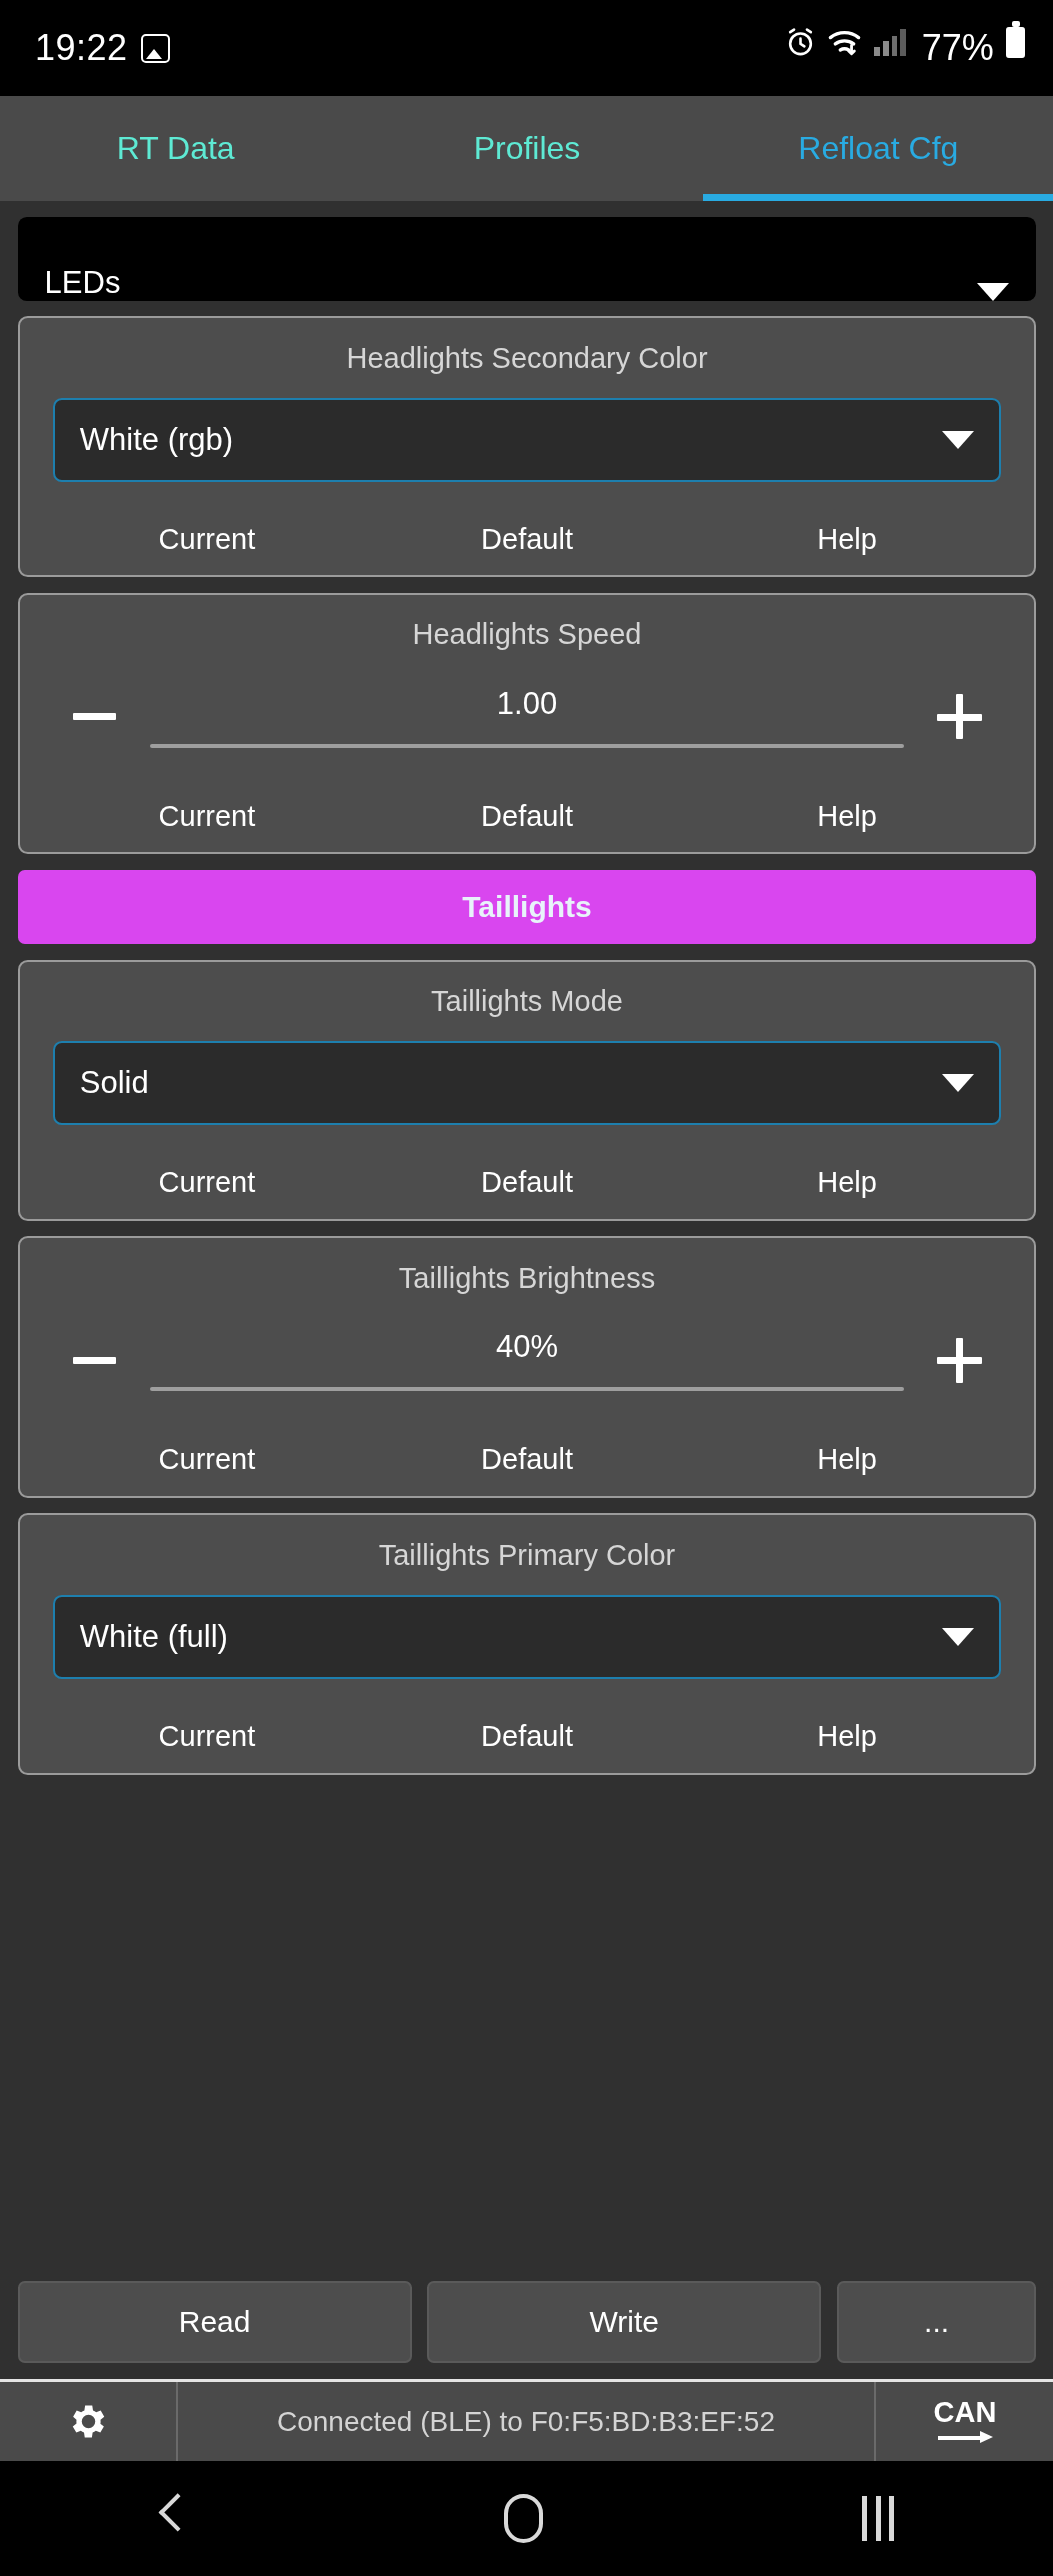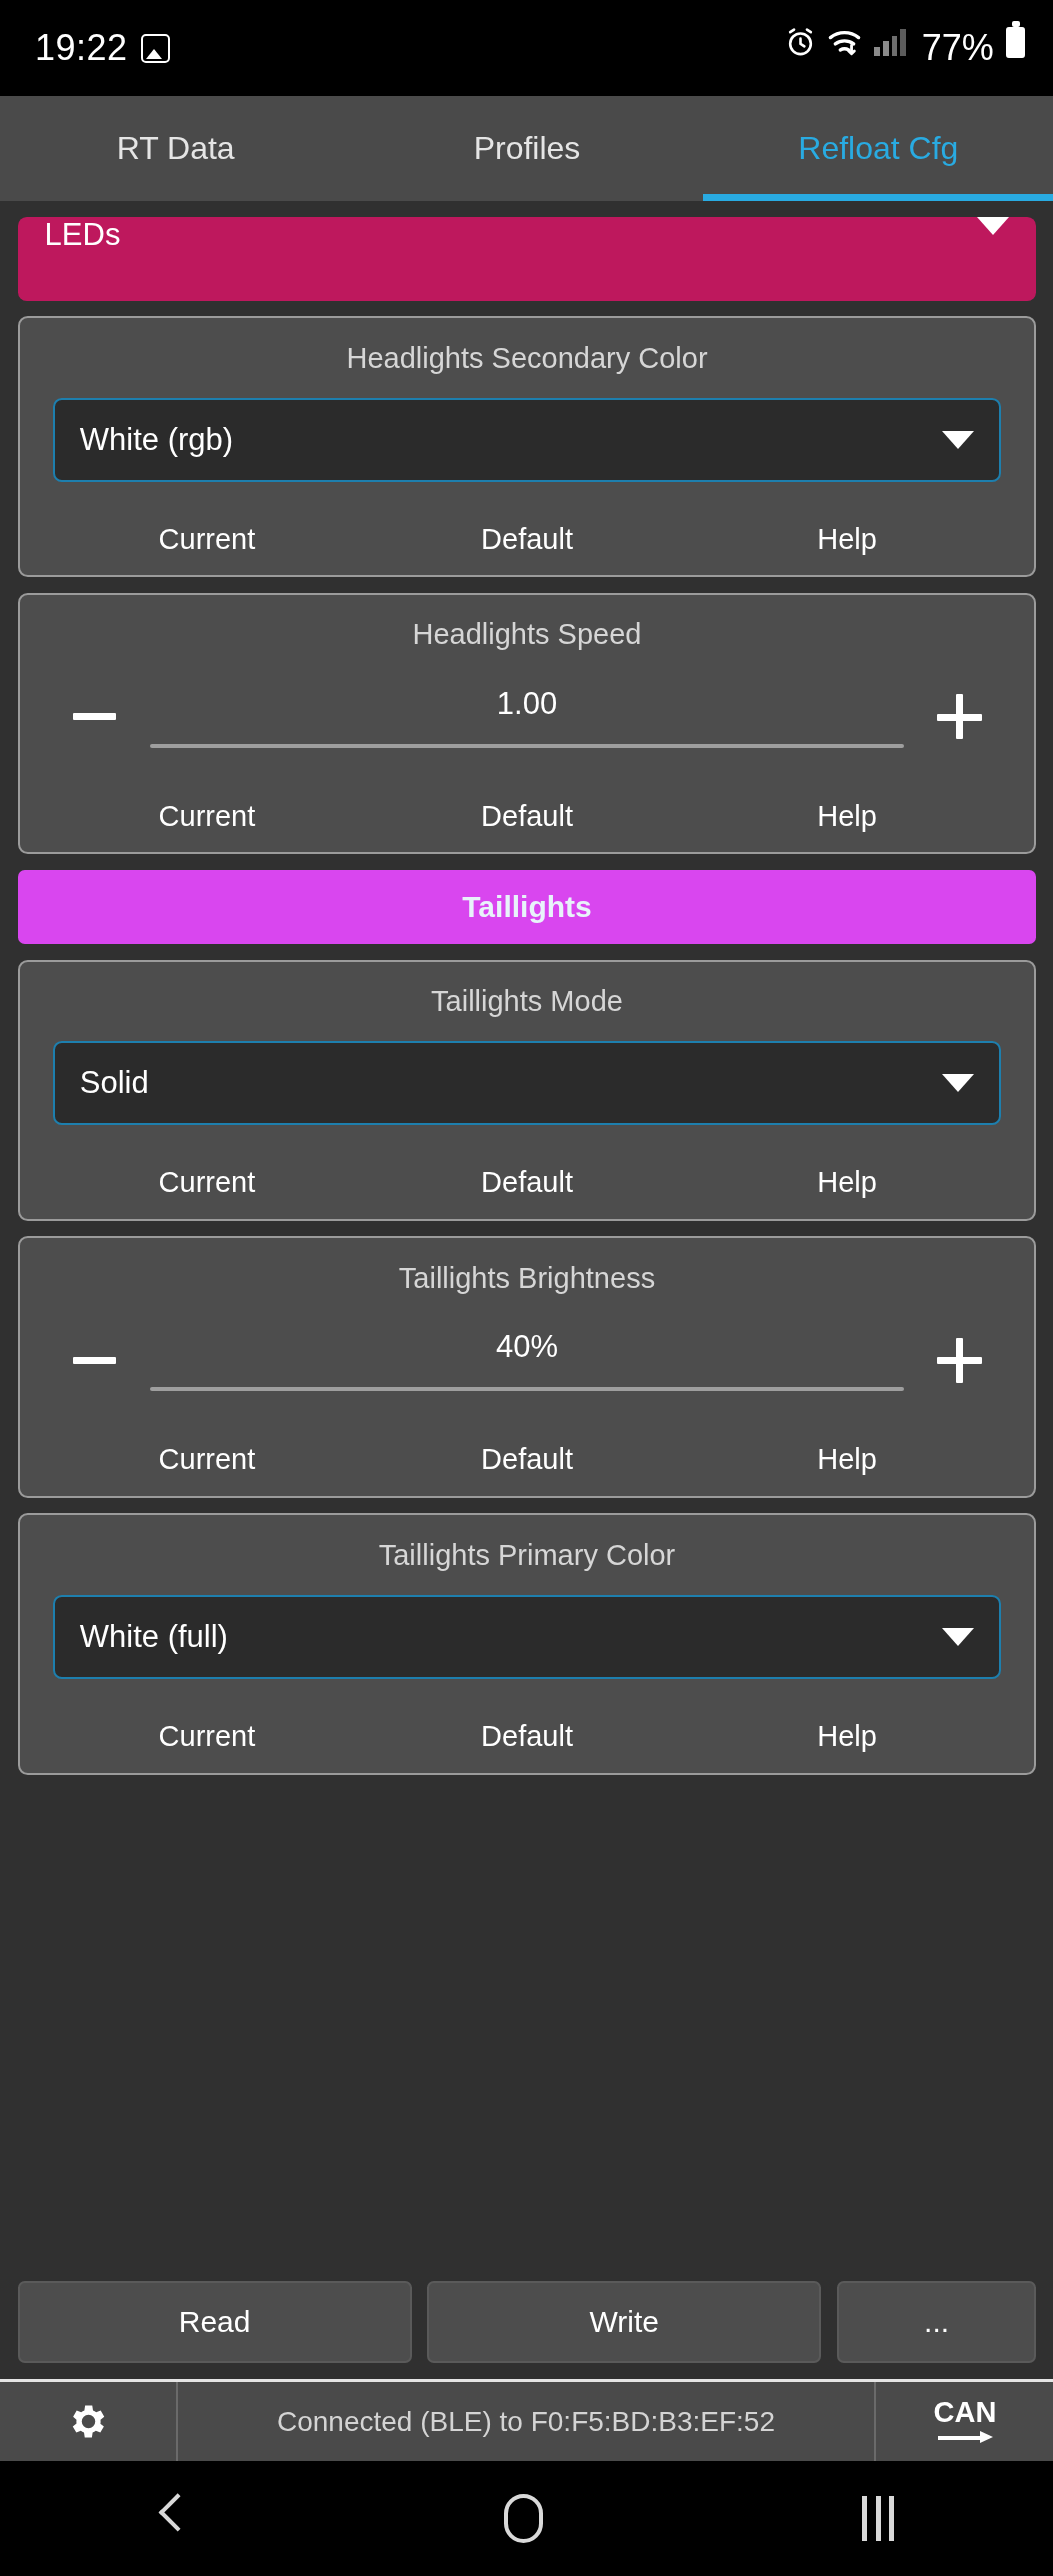--- a/index.html
+++ b/index.html
@@ -67,21 +67,21 @@
     height: 105px;
     background: #4a4a4a;
     display: flex;
     flex: 0 0 auto;
     position: relative;
   }
   .tab {
     flex: 1 1 0;
     display: flex; align-items: center; justify-content: center;
     font-size: 32px;
-    color: #e5e5e5;
+    color: #5eead4;
     position: relative;
   }
   .tab.active { color: #29abe2; }
   .tab.active::after {
     content: "";
     position: absolute;
     left: 0; right: 0; bottom: 0;
     height: 6.8px;
     background: #29abe2;
   }
@@ -92,24 +92,24 @@
     padding: 15.6px 17.6px 0 17.6px;
     overflow: hidden;
     display: flex;
     flex-direction: column;
     gap: 15.6px;
   }
 
   
   .group-select {
     height: 84px;
-    background: #be185d;
+    background: #000000;
     border-radius: 8.8px;
     display: flex;
-    align-items: flex-start;
+    align-items: flex-end;
     padding: 0 27px;
     flex: 0 0 auto;
   }
   .group-select .label { font-size: 31px; color: #fff; flex: 1 1 auto; }
   .caret {
     width: 0; height: 0;
     border-left: 16.6px solid transparent;
     border-right: 16.6px solid transparent;
     border-top: 18.5px solid #fff;
   }

